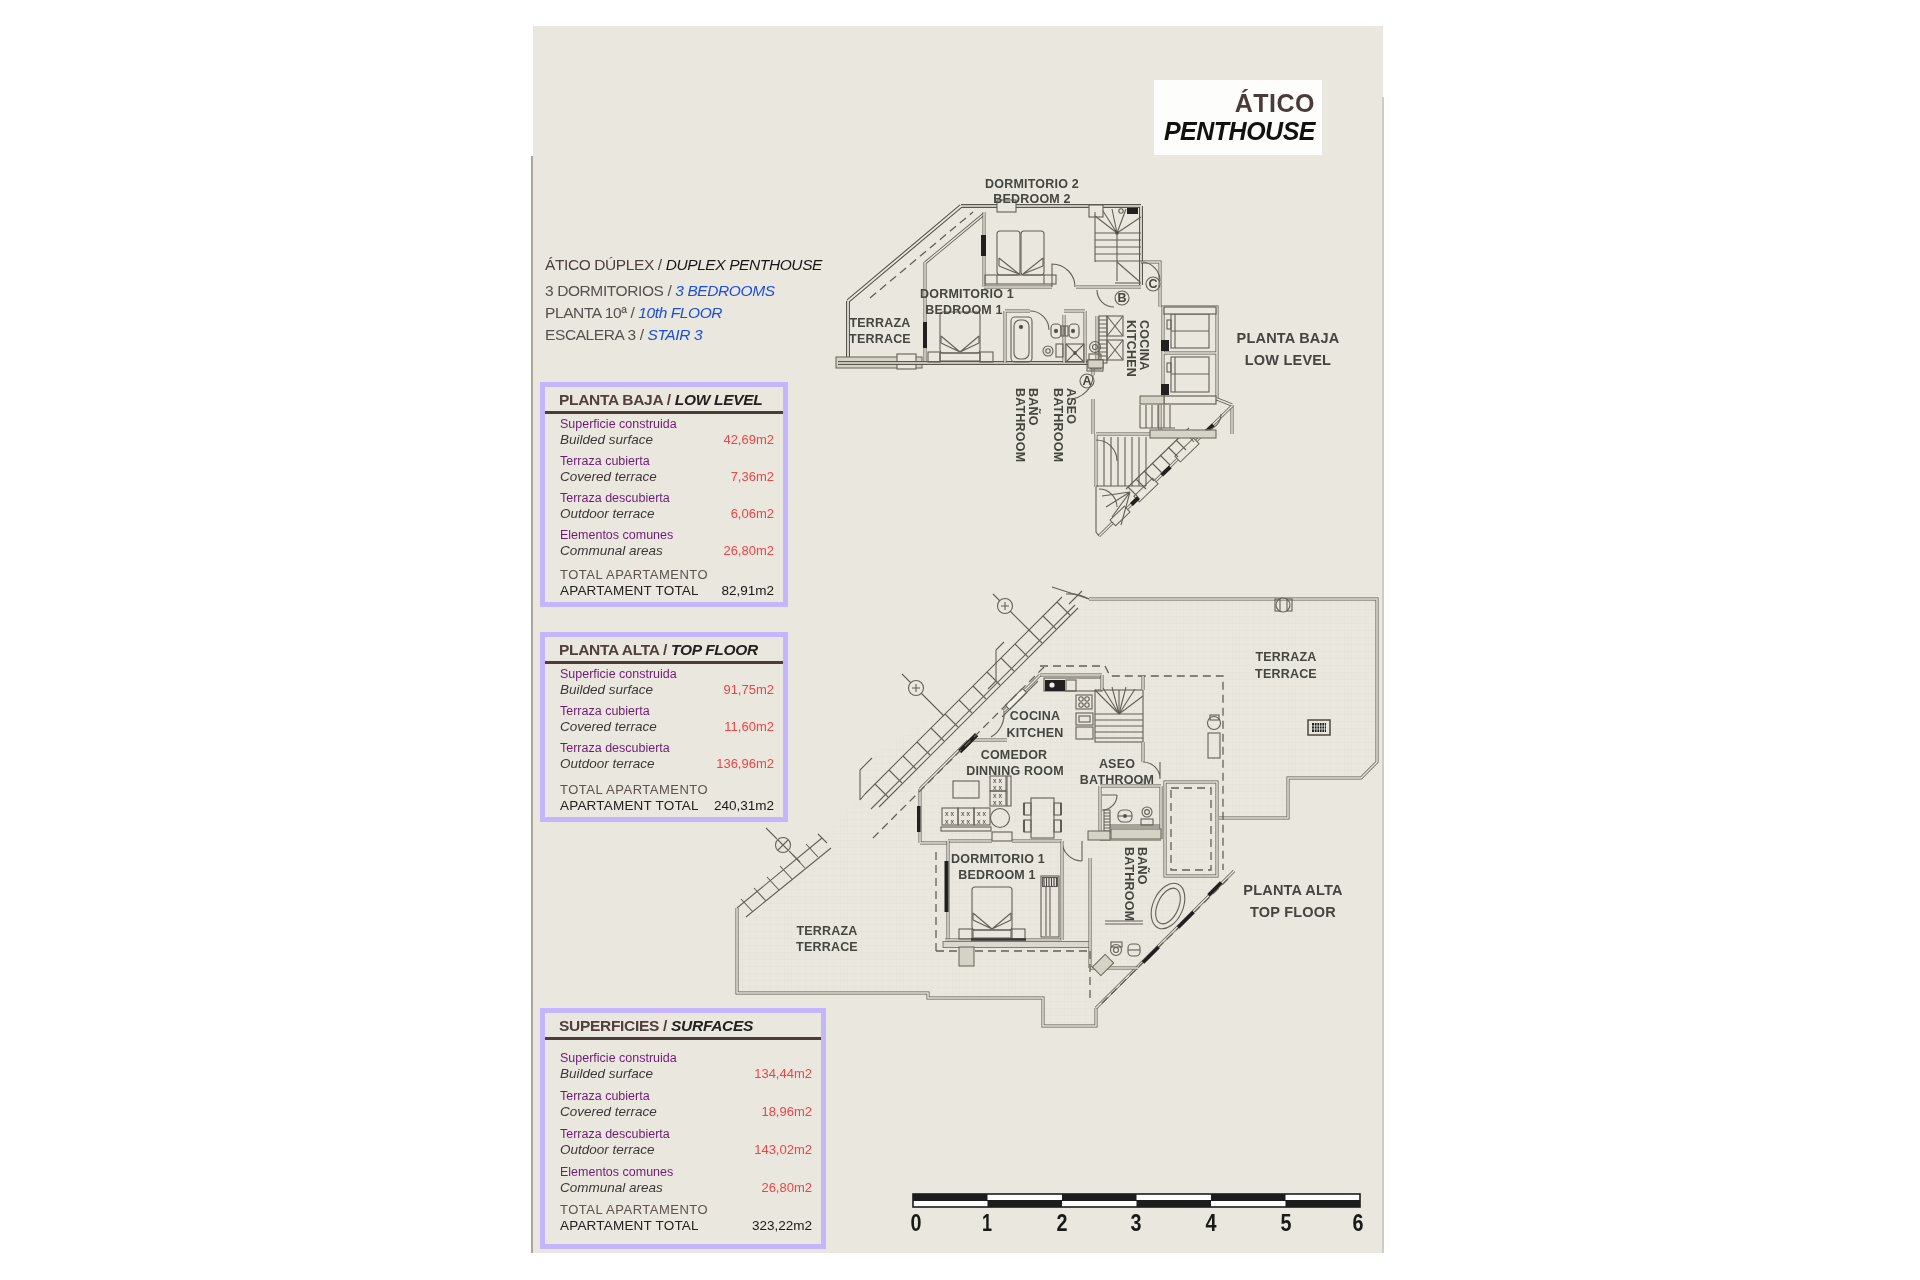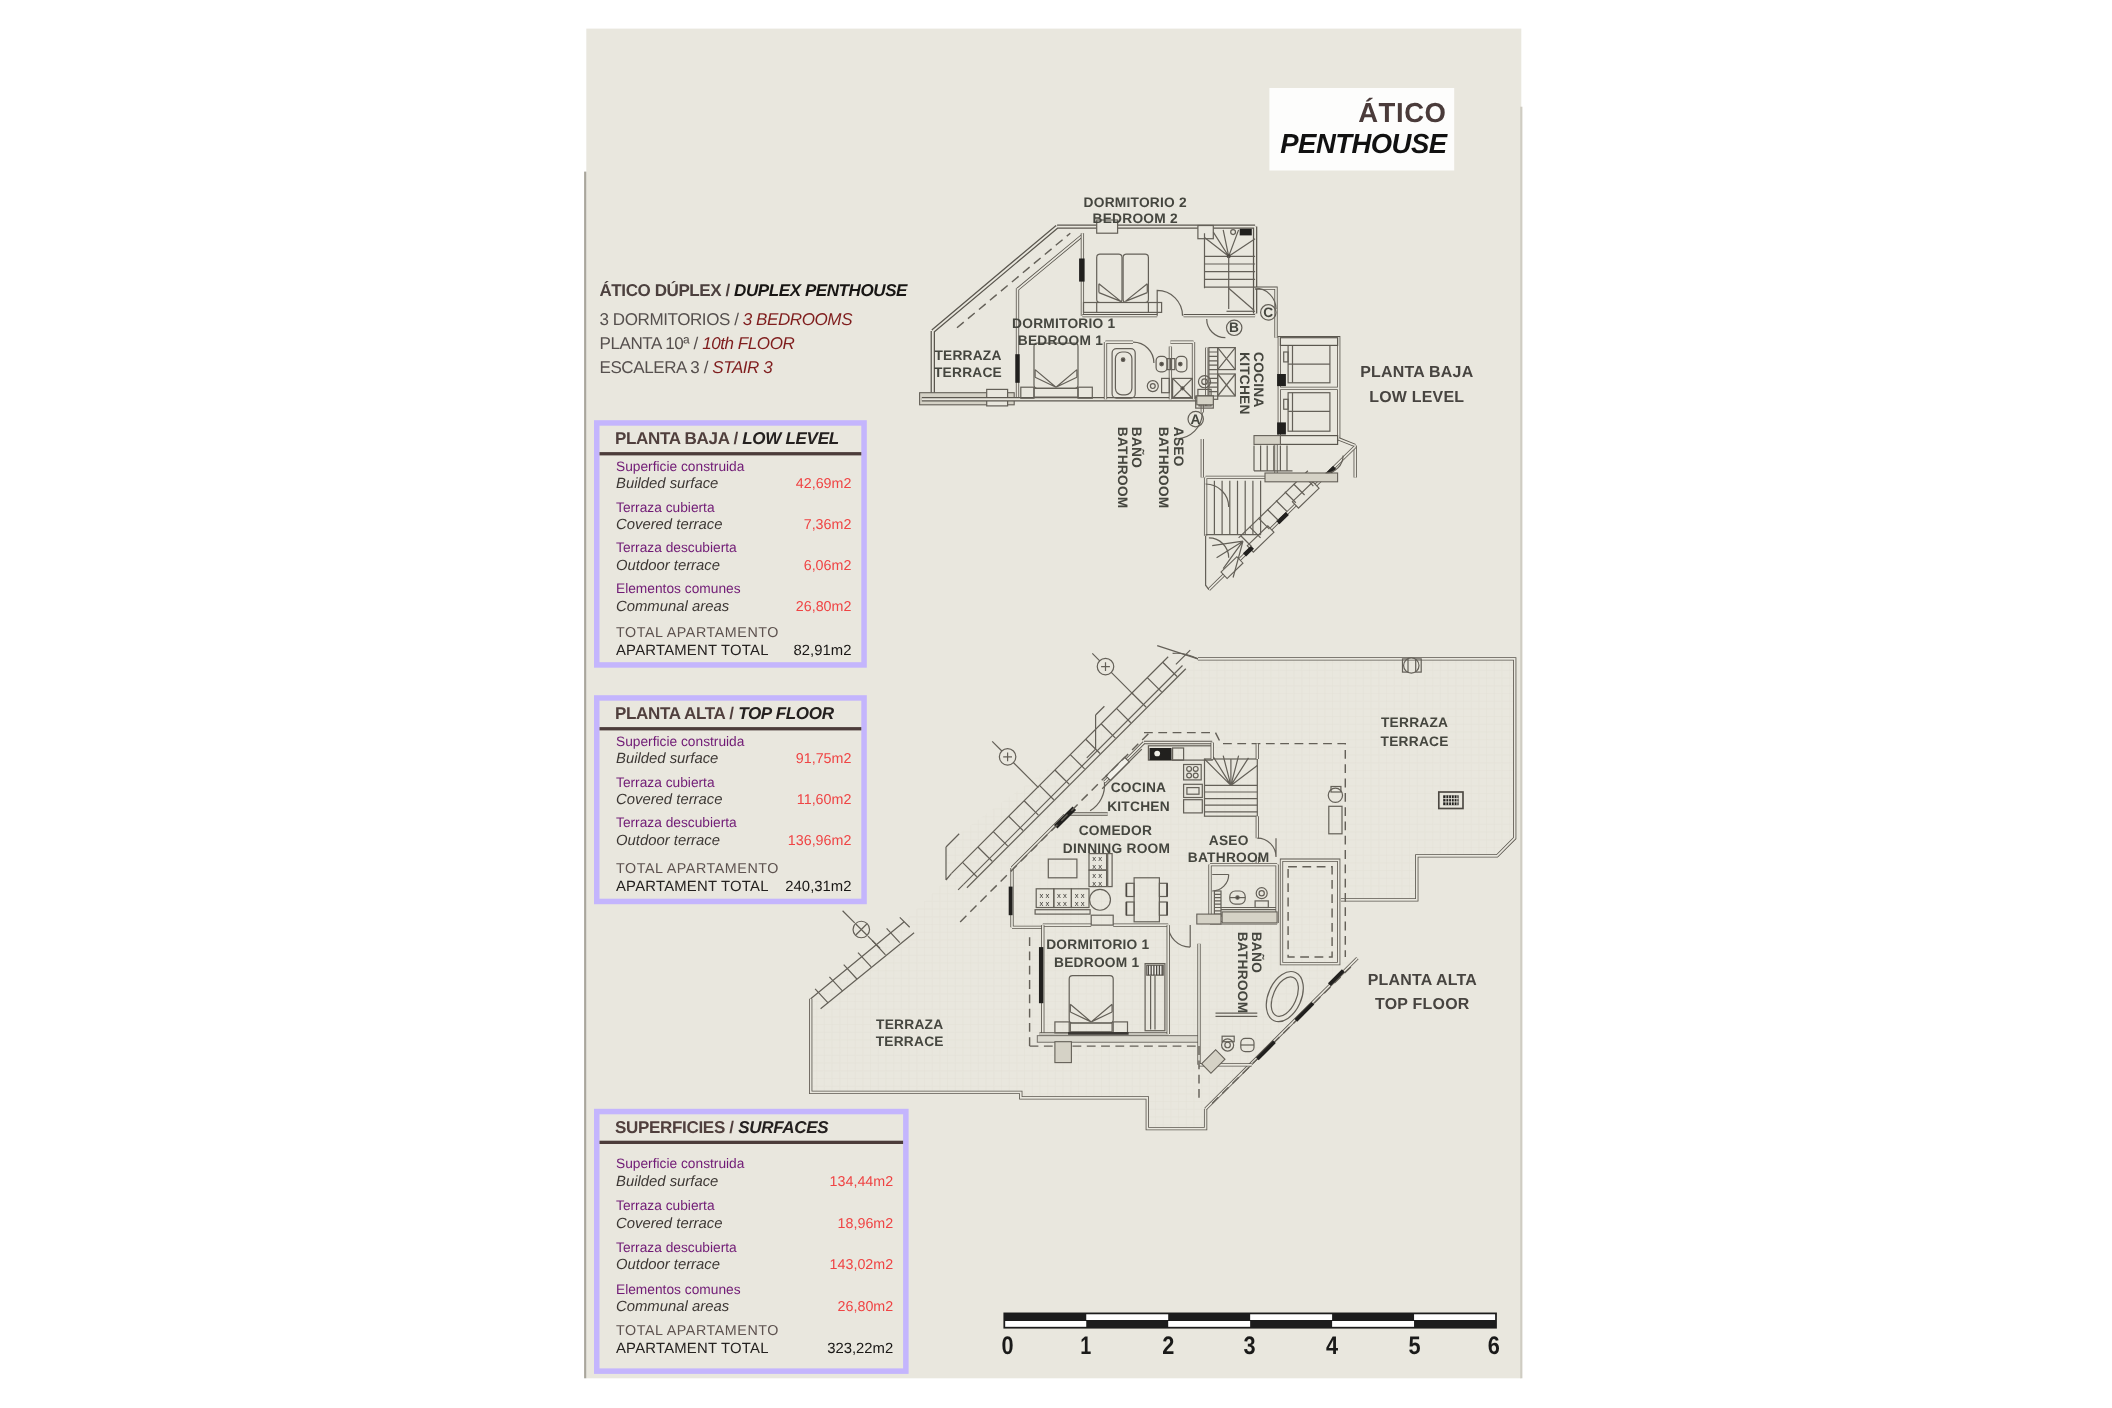--- a/index.html
+++ b/index.html
@@ -5,24 +5,24 @@
 html,body{margin:0;padding:0}
 body{width:1920px;height:1280px;background:#ffffff;font-family:"Liberation Sans",sans-serif;position:relative;overflow:hidden}
 .abs{position:absolute}
 #page{left:533px;top:26px;width:850px;height:1227px;background:#e9e7de}
 #ledge{left:531px;top:156px;width:2px;height:1097px;background:#a9a69c}
 #redge{left:1382px;top:97px;width:2px;height:1156px;background:#cfccc2}
 #titlebox{left:1154px;top:80px;width:168px;height:75px;background:#fdfdfc;text-align:right}
 #titlebox .l1{margin:9px 7px 0 0;font-size:25px;font-weight:bold;color:#4a3b3a;letter-spacing:.5px}
 #titlebox .l2{margin:-1px 7px 0 0;font-size:25px;font-weight:bold;font-style:italic;color:#111111;letter-spacing:-0.5px}
 #intro{left:545px;top:254px;width:340px;color:#56504e;font-size:15.5px;letter-spacing:-0.4px}
-#intro .b{font-weight:bold;color:#4c403e}
+#intro .b{font-weight:normal;color:#4c403e}
 #intro div{margin-bottom:0;line-height:22px}
 #intro .b{margin-bottom:4px}
-#intro i{color:#7f1d1d}
+#intro i{color:#1d4ed8}
 #intro .b i{color:#181614}
 .tbl{border:5px solid #c4b5fd;color:#56504e}
 .tbl .hd{font-weight:bold;font-size:15.5px;color:#503f3d;padding:4px 0 3px 14px;border-bottom:3px solid #4c3c3a;letter-spacing:-0.3px;line-height:17px}
 .tbl .hd i{color:#24201f}
 .tbl .bd{padding:0 9px 3px 15px}
 .tbl .pair{margin-top:5px}
 .tbl .bd > .pair:first-child{margin-top:2px}
 .tbl .r1{font-size:12.5px;color:#701a75;line-height:16px}
 .tbl .r2{font-size:13.5px;font-style:italic;color:#3c3734;line-height:16px;position:relative}
 .tbl .v{position:absolute;right:0;top:0;font-style:normal;color:#ef4444;font-size:13px;letter-spacing:0}

